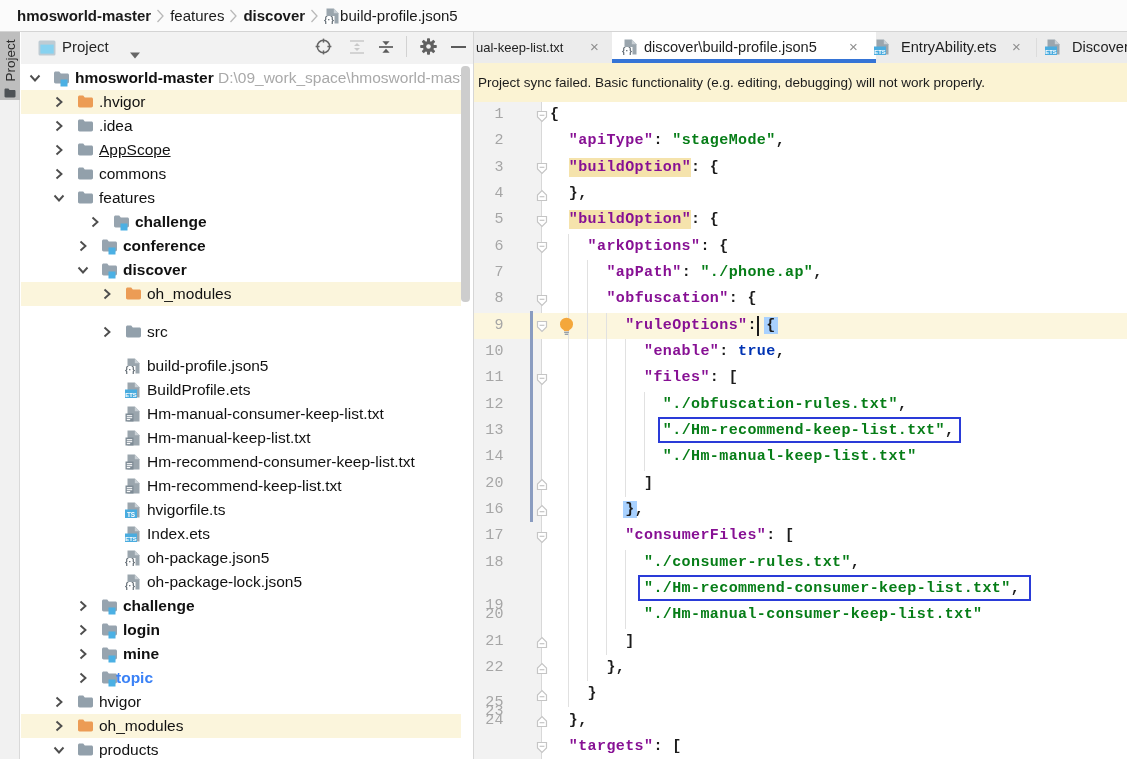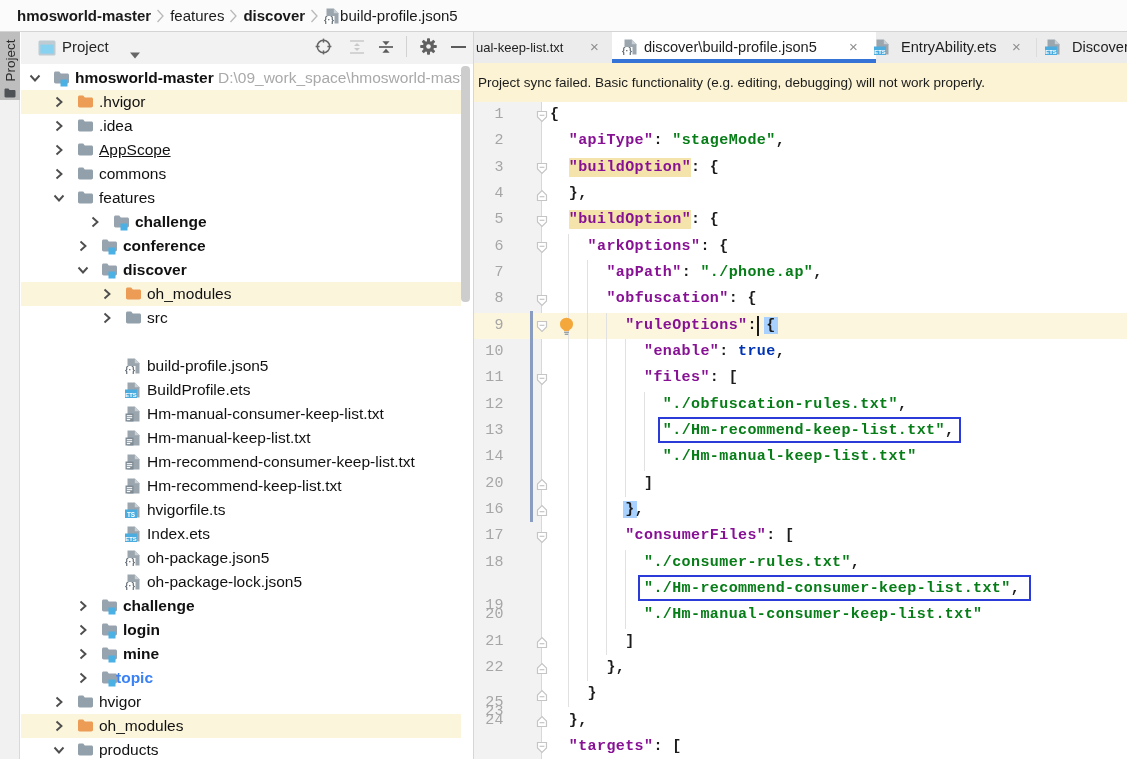--- a/index.html
+++ b/index.html
@@ -179,21 +179,21 @@
       </div>
       <div style="position:absolute;left:0;top:282px;width:440px;height:24px;background:#FBF5DC;">
         <span style="position:absolute;left:79px;top:5px;"><svg width="14" height="14" viewBox="0 0 14 14" style="">
             <polyline points="4.5,2.5 9.5,7 4.5,11.5" fill="none" stroke="#4E4E4E" stroke-width="1.9"></polyline>
           </svg></span>
         <span style="position:absolute;left:104px;top:4px;"><svg width="17" height="15" viewBox="0 0 17 15" style="">
             <path d="M1 3.2 C1 2.2 1.7 1.5 2.7 1.5 H6.2 L7.8 3.4 H14.4 C15.3 3.4 16 4.1 16 5 V11.8 C16 12.8 15.3 13.5 14.3 13.5 H2.7 C1.7 13.5 1 12.8 1 11.8 Z" fill="#EC9C55"></path>
           </svg></span>
         <span style="position:absolute;left:126px;top:0;line-height:24px;color:#111;">oh_modules</span>
       </div>
-      <div style="position:absolute;left:0;top:306px;width:440px;height:24px;">
+      <div style="position:absolute;left:0;top:320px;width:440px;height:24px;">
         <span style="position:absolute;left:79px;top:5px;"><svg width="14" height="14" viewBox="0 0 14 14" style="">
             <polyline points="4.5,2.5 9.5,7 4.5,11.5" fill="none" stroke="#4E4E4E" stroke-width="1.9"></polyline>
           </svg></span>
         <span style="position:absolute;left:104px;top:4px;"><svg width="17" height="15" viewBox="0 0 17 15" style="">
             <path d="M1 3.2 C1 2.2 1.7 1.5 2.7 1.5 H6.2 L7.8 3.4 H14.4 C15.3 3.4 16 4.1 16 5 V11.8 C16 12.8 15.3 13.5 14.3 13.5 H2.7 C1.7 13.5 1 12.8 1 11.8 Z" fill="#92A0AB"></path>
           </svg></span>
         <span style="position:absolute;left:126px;top:0;line-height:24px;color:#111;">src</span>
       </div>
       <div style="position:absolute;left:0;top:354px;width:440px;height:24px;">
         <span style="position:absolute;left:104px;top:4px;"><svg width="15" height="16" viewBox="0 0 15 16" style="">

